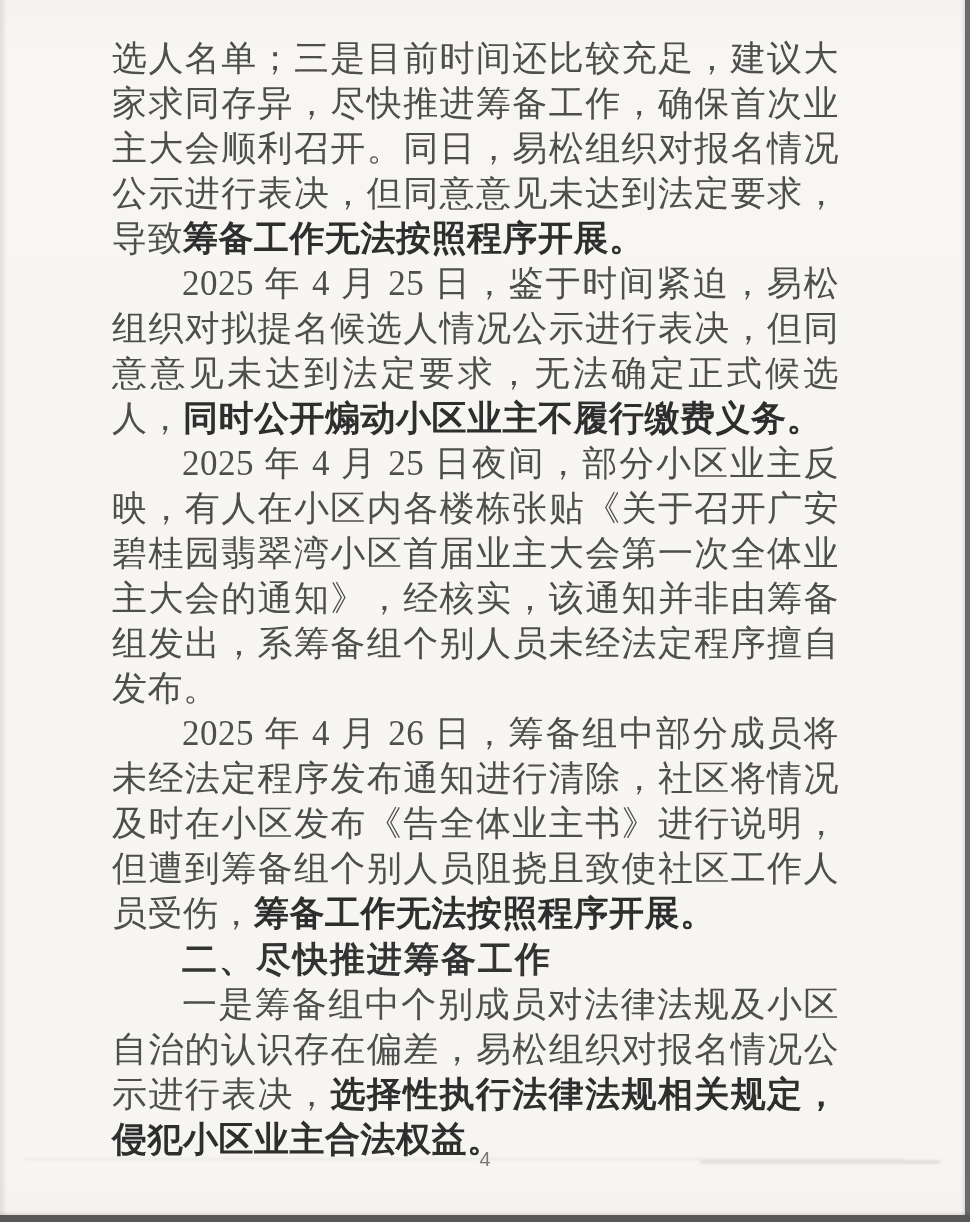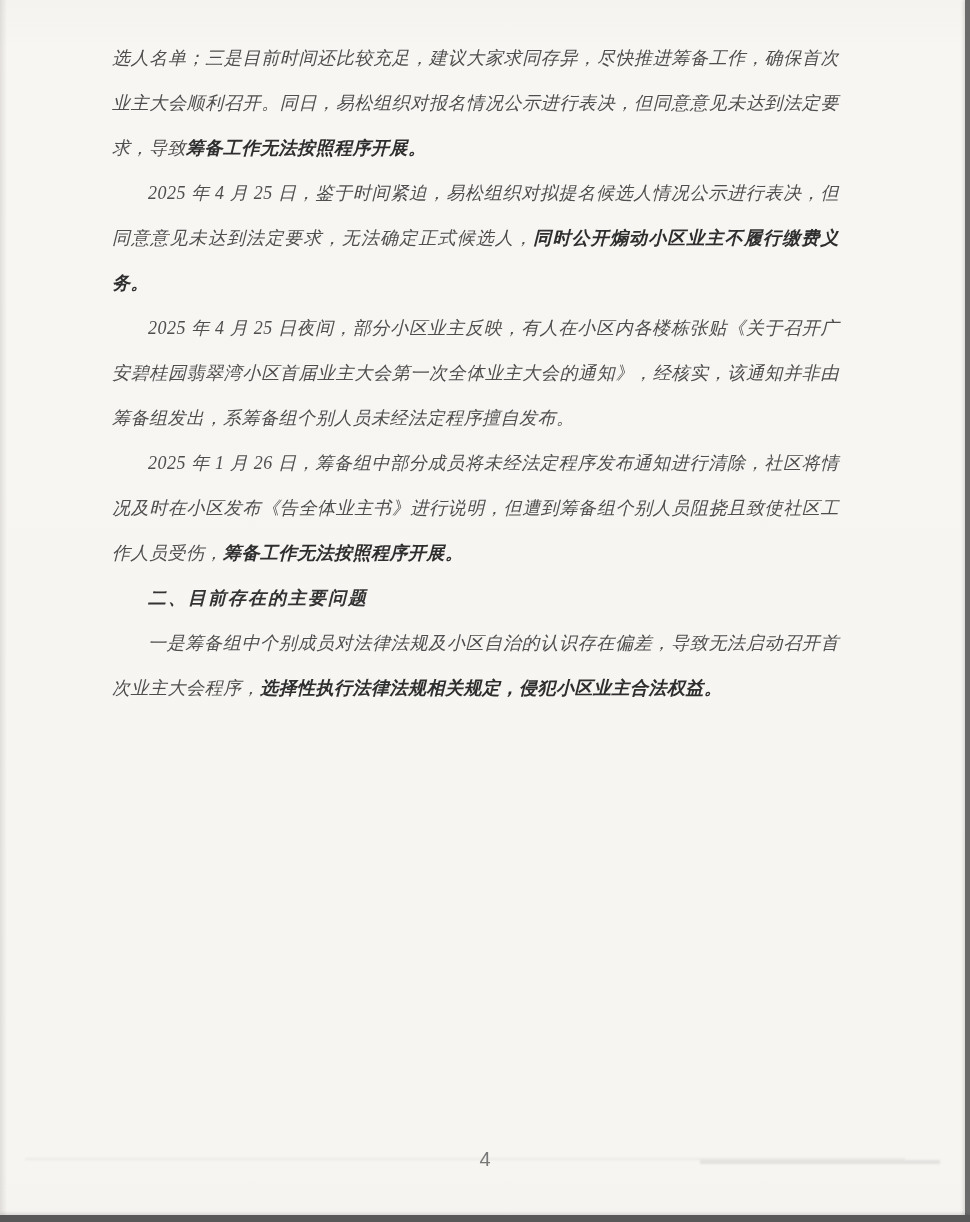--- a/index.html
+++ b/index.html
@@ -14,26 +14,25 @@
     height: 1222px;
     background: #f7f5f2;
     background-image: linear-gradient(180deg, #f4f3f0 0%, #f8f6f3 4%, #f7f5f2 96%, #f5f3f0 100%);
     overflow: hidden;
   }
   .doc-content {
     position: absolute;
     left: 112px;
     top: 36px;
     width: 727px;
-    font-size: 18px;
+    font-size: 35px;
     line-height: 45px;
     color: #4e4e4e;
     text-align: justify;
     letter-spacing: 0.5px;
-    font-style: italic;
   }
   p.para {
     margin: 0;
     padding: 0;
   }
   p.para.indent { text-indent: 2em; }
   p.para .r { font-weight: 400; color: #4e4e4e; }
   p.para .b { font-weight: 700; color: #2e2e2e; }
   p.para.heading .b {
     font-family: "Liberation Sans", "DejaVu Sans", sans-serif;
@@ -98,22 +97,22 @@
 </style>
 </head>
 <body>
 
 <div class="page">
   <div class="edge-left"></div>
   <div class="doc-content" id="doc-content">
       <p class="para"><span class="r">选人名单；三是目前时间还比较充足，建议大家求同存异，尽快推进筹备工作，确保首次业主大会顺利召开。同日，易松组织对报名情况公示进行表决，但同意意见未达到法定要求，导致</span><span class="b">筹备工作无法按照程序开展。</span></p>
       <p class="para indent"><span class="r">2025 年 4 月 25 日，鉴于时间紧迫，易松组织对拟提名候选人情况公示进行表决，但同意意见未达到法定要求，无法确定正式候选人，</span><span class="b">同时公开煽动小区业主不履行缴费义务。</span></p>
       <p class="para indent"><span class="r">2025 年 4 月 25 日夜间，部分小区业主反映，有人在小区内各楼栋张贴《关于召开广安碧桂园翡翠湾小区首届业主大会第一次全体业主大会的通知》，经核实，该通知并非由筹备组发出，系筹备组个别人员未经法定程序擅自发布。</span></p>
-      <p class="para indent"><span class="r">2025 年 1 月 26 日，筹备组中部分成员将未经法定程序发布通知进行清除，社区将情况及时在小区发布《告全体业主书》进行说明，但遭到筹备组个别人员阻挠且致使社区工作人员受伤，</span><span class="b">筹备工作无法按照程序开展。</span></p>
-      <p class="para heading indent"><span class="b">二、目前存在的主要问题</span></p>
-      <p class="para indent"><span class="r">一是筹备组中个别成员对法律法规及小区自治的认识存在偏差，导致无法启动召开首次业主大会程序，</span><span class="b">选择性执行法律法规相关规定，侵犯小区业主合法权益。</span></p>
+      <p class="para indent"><span class="r">2025 年 4 月 26 日，筹备组中部分成员将未经法定程序发布通知进行清除，社区将情况及时在小区发布《告全体业主书》进行说明，但遭到筹备组个别人员阻挠且致使社区工作人员受伤，</span><span class="b">筹备工作无法按照程序开展。</span></p>
+      <p class="para heading indent"><span class="b">二、尽快推进筹备工作</span></p>
+      <p class="para indent"><span class="r">一是筹备组中个别成员对法律法规及小区自治的认识存在偏差，易松组织对报名情况公示进行表决，</span><span class="b">选择性执行法律法规相关规定，侵犯小区业主合法权益。</span></p>
     </div>
   <div class="artifact-line"></div>
   <div class="artifact-smudge"></div>
   <div class="page-number">4</div>
   <div class="edge-right"></div>
   <div class="edge-bottom"></div>
 </div>
 
 </body></html>

